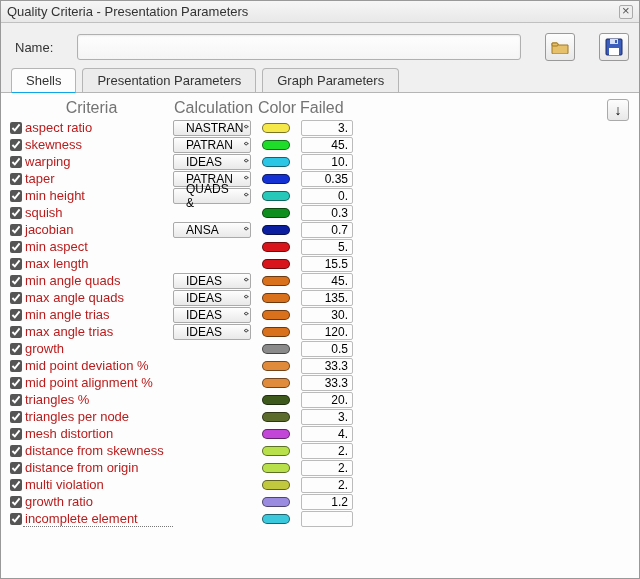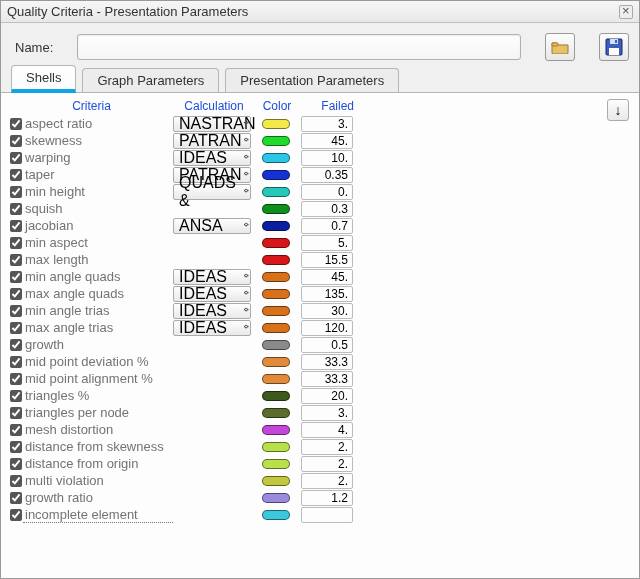--- a/index.html
+++ b/index.html
@@ -7,35 +7,35 @@
   .window { width: 640px; height: 579px; border: 1px solid #999; background: #f0f0f0; display: flex; flex-direction: column; }
   .titlebar { height: 22px; background: linear-gradient(to bottom, #f6f6f6, #e8e8e8); border-bottom: 1px solid #c0c0c0; display: flex; align-items: center; padding: 0 6px; font-size: 13px; color: #333; justify-content: space-between; }
   .titlebar .close-btn { width: 14px; height: 14px; border: 1px solid #aaa; border-radius: 2px; background: #eee; position: relative; cursor: default;}
   .titlebar .close-btn::before { content:"×"; position:absolute; top:-3px; left:2px; color:#555; font-size:13px;}
   .name-row { display: flex; align-items: center; padding: 10px 10px 6px 14px; gap: 24px; }
   .name-row label { font-size: 13px; color: #333; }
   .name-input { flex: 1; height: 26px; border: 1px solid #b0b0b0; border-radius: 3px; background: linear-gradient(to bottom,#fefefe,#f5f5f5); padding: 2px 6px; box-shadow: inset 0 1px 2px rgba(0,0,0,0.08);}
   .icon-btn { width: 30px; height: 28px; border: 1px solid #999; border-radius: 3px; background: linear-gradient(to bottom,#fdfdfd,#e8e8e8); display:flex; align-items:center; justify-content:center; cursor:default;}
   .tab-strip { display:flex; align-items:flex-end; padding: 0 10px; height: 26px; border-bottom: 1px solid #b5b5b5; gap:0; }
   .tab { padding: 4px 14px; border: 1px solid #b5b5b5; border-bottom: none; border-radius: 4px 4px 0 0; background: #ececec; font-size: 13px; color: #333; margin-right: 6px; cursor:default;}
-  .tab.active { background: #fdfdfd; border-bottom: 4px solid #0ea5e9; position: relative; top: 1px; font-weight: normal; }
+  .tab.active { background: #fdfdfd; border-bottom: 1px solid #0ea5e9; position: relative; top: 1px; font-weight: normal; }
   .content { flex:1; background:#fdfdfd; padding: 6px 8px 6px 8px; position:relative;}
   .down-arrow-btn { position:absolute; right:10px; top:6px; width:22px; height:22px; border:1px solid #aaa; border-radius:3px; background:linear-gradient(to bottom,#fdfdfd,#e8e8e8); display:flex; align-items:center; justify-content:center; font-size:14px; cursor:default;}
-  .hdr-row { display:flex; font-weight:normal; color:#1d4ed8; font-size: 12px; padding-bottom:2px;}
+  .hdr-row { display:flex; font-weight:normal; color:#737373; font-size: 16px; padding-bottom:2px;}
   .hdr-criteria { width: 165px; text-align:center; }
-  .hdr-calc { width: 80px; text-align:center; }
+  .hdr-calc { width: 80px; }
   .hdr-color { width: 46px; text-align:center; }
-  .hdr-failed { width: 54px; text-align:right; }
+  .hdr-failed { width: 54px; text-align:left; }
   .grid { display:flex; flex-direction:column; gap:0; }
   .row { display:flex; align-items:center; height:17px; }
   .cb { width: 14px; display:flex; align-items:center; justify-content:center;}
   .cb input { width:12px; height:12px; accent-color:#555; }
-  .crit-label { width: 150px; padding-left:2px; font-size:13px; color:#737373; white-space:nowrap; overflow:hidden;}
+  .crit-label { width: 150px; padding-left:2px; font-size:13px; color:#b91c1c; white-space:nowrap; overflow:hidden;}
   .calc-cell { width: 80px; display:flex; align-items:center; }
-  .calc-select { width: 78px; height: 16px; border: 1px solid #aaa; font-size: 16px; background: linear-gradient(to bottom,#fefefe,#e9e9e9); display:flex; align-items:center; padding:0 14px 0 5px; position:relative; border-radius:2px;}
+  .calc-select { width: 78px; height: 16px; border: 1px solid #aaa; font-size: 12px; background: linear-gradient(to bottom,#fefefe,#e9e9e9); display:flex; align-items:center; padding:0 14px 0 12px; position:relative; border-radius:2px;}
   .calc-select::after { content:"‹›"; position:absolute; right:2px; top:-1px; transform:rotate(90deg); font-size:10px; color:#444; letter-spacing:-2px;}
   .calc-empty { width:78px; height:16px; }
   .color-cell { width: 46px; display:flex; align-items:center; justify-content:center; }
   .swatch { width:28px; height:10px; border-radius:5px; border:1px solid rgba(0,0,0,0.5);}
   .failed-cell { width:54px; display:flex; justify-content:flex-end;}
   .failed-input { width:52px; height:16px; border:1px solid #bbb; font-size:12px; text-align:right; padding:0 4px; background:#fdfdfd; border-radius:2px;}
   .incomplete-underline .crit-label { border-bottom: 1px dotted #777; }
 </style>
 </head>
 <body>
@@ -60,22 +60,22 @@
           <rect x="1" y="1" width="16" height="16" rx="1" fill="#3b5dbb" stroke="#1a2a66"></rect>
           <rect x="4" y="10" width="10" height="7" fill="#fff"></rect>
           <rect x="5" y="1" width="8" height="5" fill="#d5dff5"></rect>
           <rect x="10" y="2" width="2" height="3" fill="#3b5dbb"></rect>
         </svg>
     </div>
   </div>
 
   <div class="tab-strip">
     <div class="tab active">Shells</div>
+    <div class="tab">Presentation Parameters</div>
     <div class="tab">Graph Parameters</div>
-    <div class="tab">Presentation Parameters</div>
   </div>
 
   <div class="content">
     <div class="down-arrow-btn">
       <span>↓</span>
     </div>
 
     <div class="hdr-row">
       <div class="hdr-criteria">Criteria</div>
       <div class="hdr-calc">Calculation</div>

